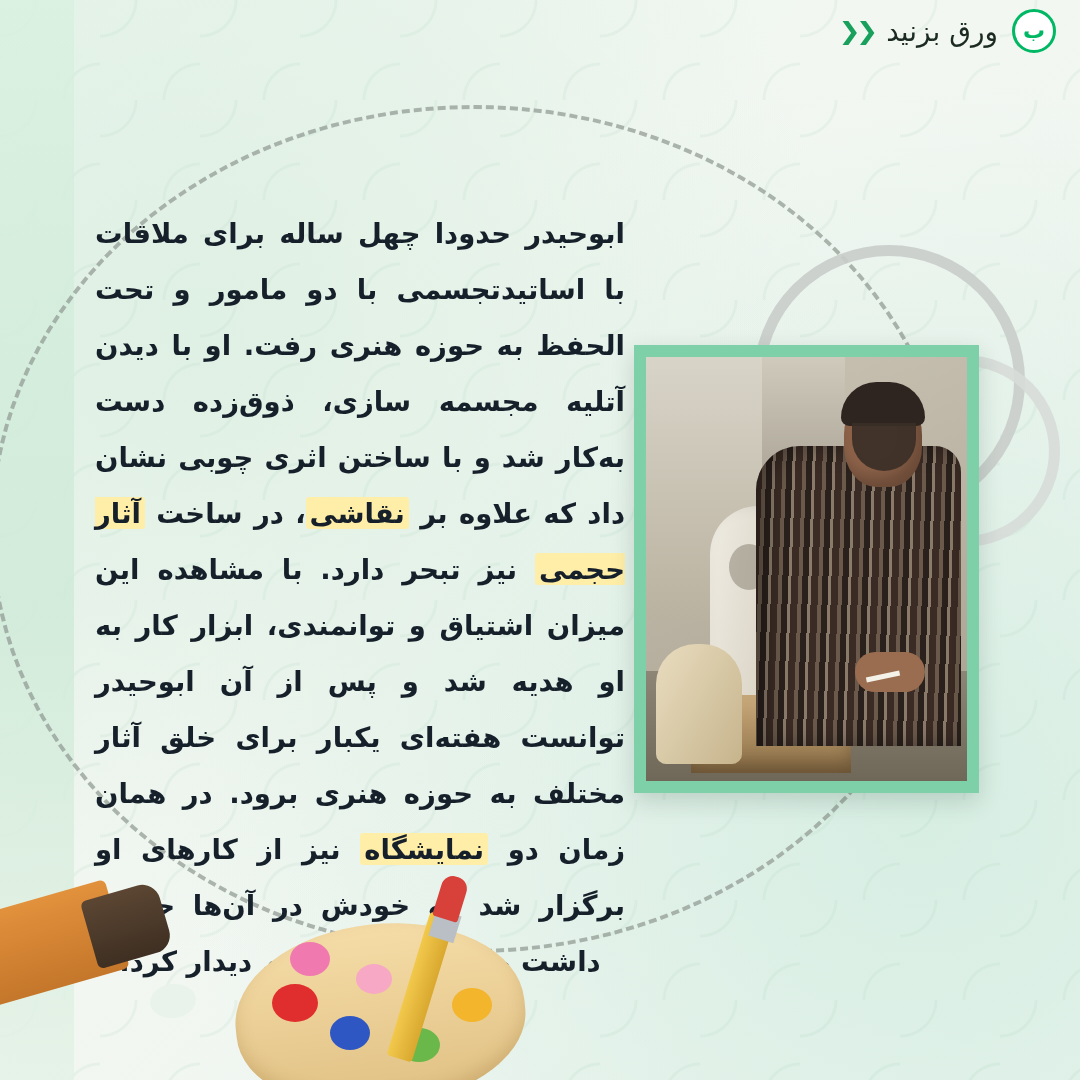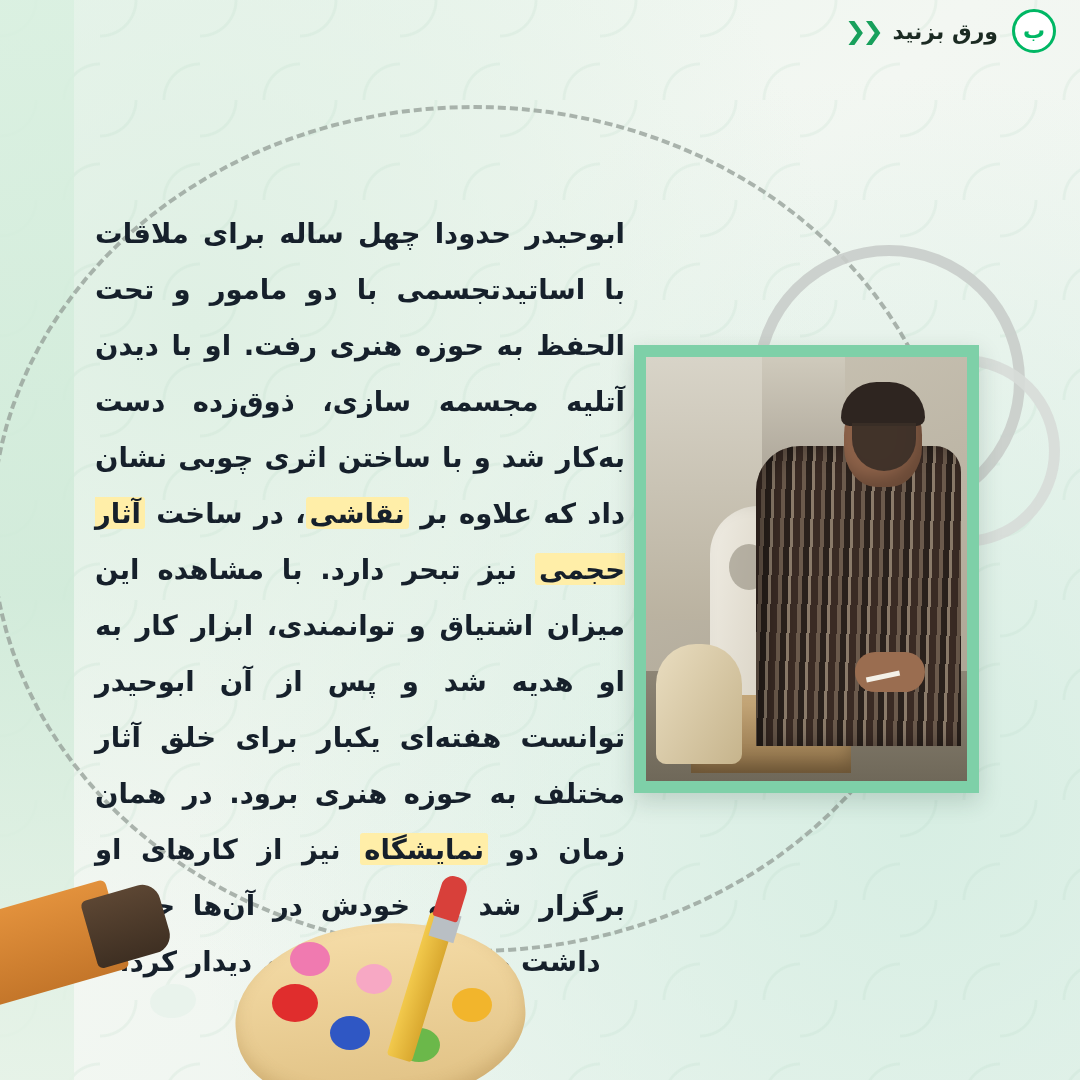--- a/index.html
+++ b/index.html
@@ -69,22 +69,22 @@
     justify-content: center;
     box-sizing: border-box;
   }
   .brand-badge span {
     color: #00b764;
     font-size: 22px;
     font-weight: bold;
     line-height: 1;
   }
   .swipe-label {
-    font-size: 22px;
-    font-weight: bold;
+    font-size: 28px;
+    font-weight: normal;
     color: #1b2a22;
     letter-spacing: 0;
   }
   .swipe-arrows {
     color: #18a05c;
     font-size: 24px;
     letter-spacing: -4px;
     transform: scaleX(1.1);
   }
 

